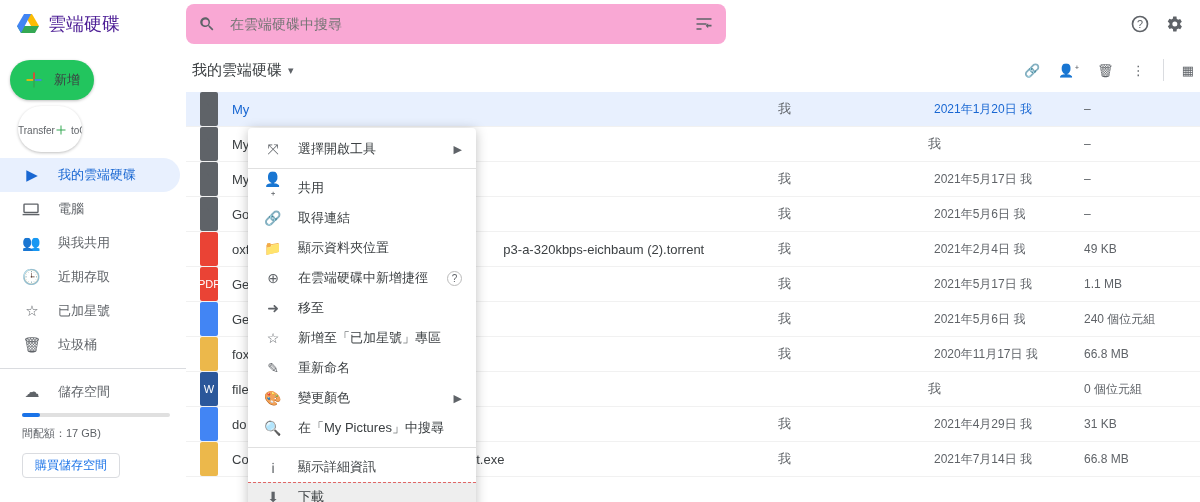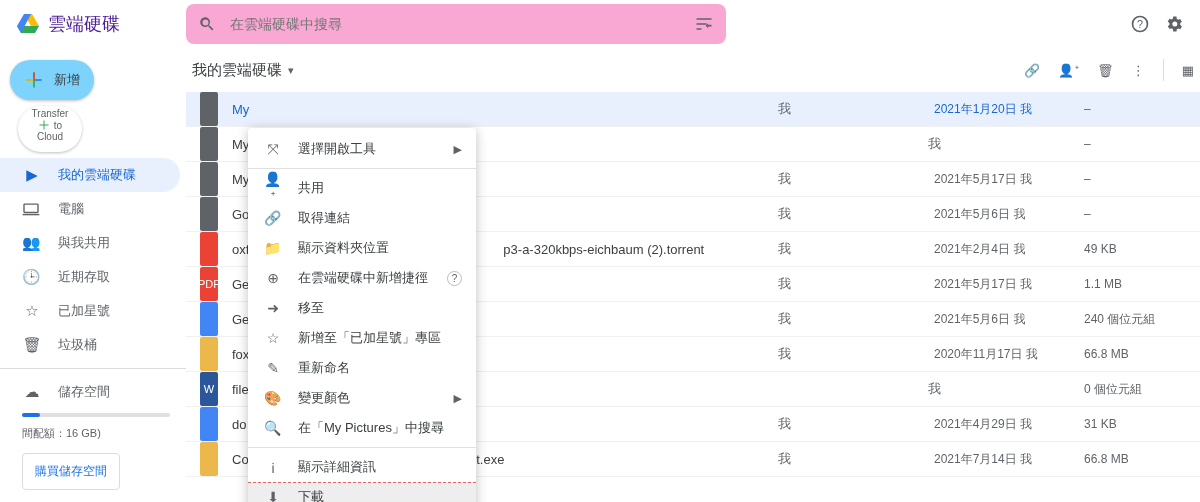--- a/index.html
+++ b/index.html
@@ -8,31 +8,31 @@
   
   .header { display:flex; align-items:center; height:48px; padding:0 16px; }
   .logo { display:flex; align-items:center; gap:8px; font-size:18px; color:#4c1d95; width:170px; }
   .logo-mark { width:24px; height:24px; }
   .searchbar { flex:0 0 540px; height:40px; background:#f9a8d4; border-radius:8px; display:flex; align-items:center; padding:0 12px; gap:14px; color:#5f6368; }
   .header-right { margin-left:auto; display:flex; align-items:center; gap:14px; color:#5f6368; }
 
   
   .app { display:flex; height:calc(100% - 48px); }
   .sidebar { width:186px; flex:none; padding-top:6px; }
-  .new-btn { margin:6px 0 6px 10px; width:84px; height:40px; border-radius:22px; box-shadow:0 1px 3px rgba(0,0,0,0.25); display:flex; align-items:center; gap:10px; padding:0 14px; font-size:13px; background:#7dd3fc; }
-  .transfer { margin:0 0 6px 18px; width:64px; height:46px; border-radius:24px; box-shadow:0 1px 3px rgba(0,0,0,0.25); background:#fff; display:flex; flex-direction:column; align-items:center; justify-content:flex-start; font-size:10px; line-height:1.1; color:#5f6368; padding-top:2px; position:relative; overflow:hidden;}
+  .new-btn { margin:6px 0 6px 10px; width:84px; height:40px; border-radius:22px; box-shadow:0 1px 3px rgba(0,0,0,0.25); display:flex; align-items:center; gap:10px; padding:0 14px; font-size:13px; background:#22c55e; }
+  .transfer { margin:0 0 6px 18px; width:64px; height:46px; border-radius:24px; box-shadow:0 1px 3px rgba(0,0,0,0.25); background:#fff; display:flex; flex-direction:row; align-items:center; justify-content:flex-start; font-size:10px; line-height:1.1; color:#5f6368; padding-top:2px; position:relative; overflow:hidden;}
   .nav-item { display:flex; align-items:center; gap:16px; height:34px; padding:0 0 0 22px; font-size:13px; color:#5f6368; }
   .nav-item.active { background:#e8f0fe; color:#1967d2; border-radius:0 17px 17px 0; margin-right:6px; }
   .nav-item.active .nav-ico { color:#1967d2; }
   .nav-ico { width:20px; text-align:center; color:#5f6368; font-size:15px; }
   .divider { height:1px; background:#dadce0; margin:6px 0 6px 0; }
   .storage-block { padding:0 16px 0 22px; font-size:11px; color:#5f6368; line-height:1.6; }
   .storage-bar { height:4px; background:#e0e0e0; border-radius:2px; margin:4px 0 8px 0; }
   .storage-bar > div { height:100%; background:#1a73e8; border-radius:2px; width:12%; }
-  .buy-btn { margin:10px 0 16px 0; font-size:12px; color:#1a73e8; border:1px solid #dadce0; border-radius:4px; padding:8px 12px; background:#fff; display:inline-block;}
+  .buy-btn { margin:10px 0 16px 0; font-size:12px; color:#1a73e8; border:1px solid #dadce0; border-radius:4px; padding:2px 12px; background:#fff; display:inline-block;}
 
   .content { flex:1; }
   .loc-bar { display:flex; align-items:center; height:44px; padding:0 6px 0 6px; }
   .loc-title { font-size:15px; color:#3c4043; display:flex; align-items:center; gap:6px; }
   .loc-actions { margin-left:auto; display:flex; align-items:center; gap:18px; color:#5f6368; }
   .vsep { width:1px; height:22px; background:#dadce0; }
 
   .thead { display:flex; align-items:center; height:36px; border-bottom:1px solid #dadce0; font-size:12px; color:#5f6368; padding-left:14px;}
   .col-name { flex:1; display:flex; align-items:center; gap:10px;}
   .col-owner { width:156px; }
@@ -152,21 +152,21 @@
     </div>
     <div class="divider"></div>
     <div class="nav-item">
       <span class="nav-ico">☁</span>
       <span>儲存空間</span>
     </div>
     <div class="storage-block">
       <div class="storage-bar">
           <div></div>
         </div>
-      <div>間配額：16 GB)</div>
+      <div>間配額：17 GB)</div>
       <div class="buy-btn">購買儲存空間</div>
     </div>
   </div>
 
   <div class="content">
     <div class="loc-bar">
       <div class="loc-title">
         <span>我的雲端硬碟</span>
         <span style="color:#5f6368;font-size:11px">▾</span>
       </div>

